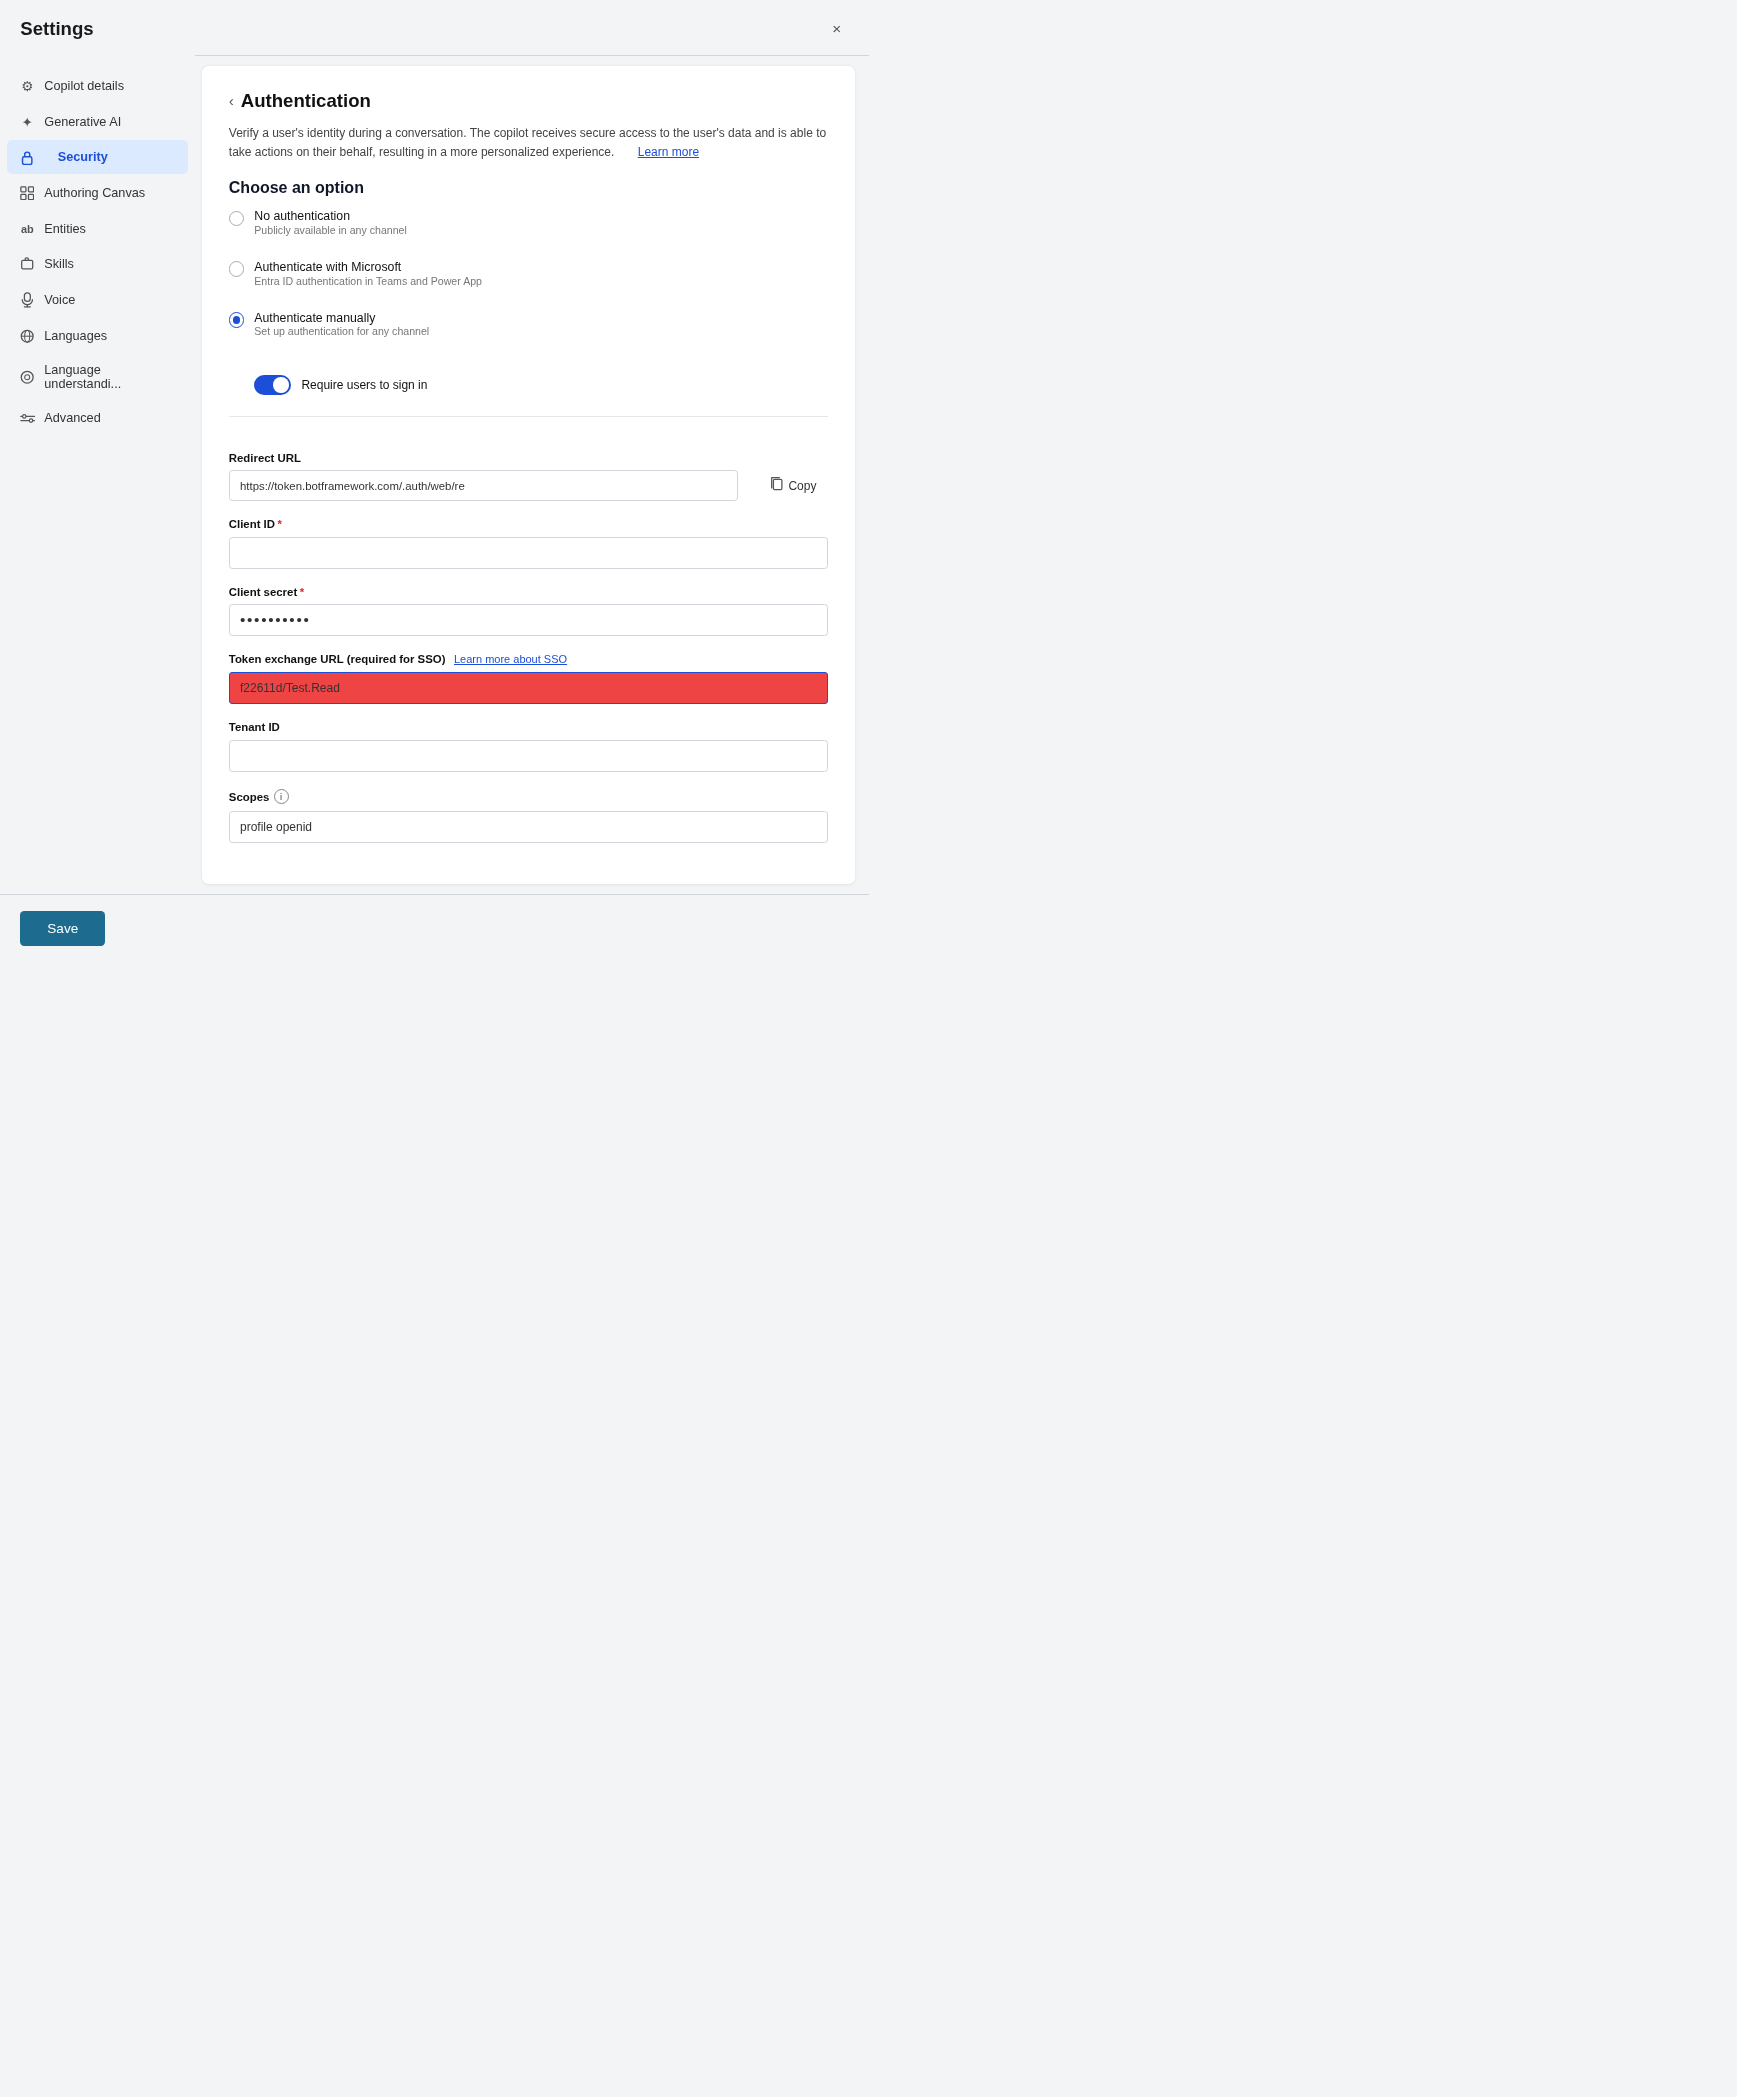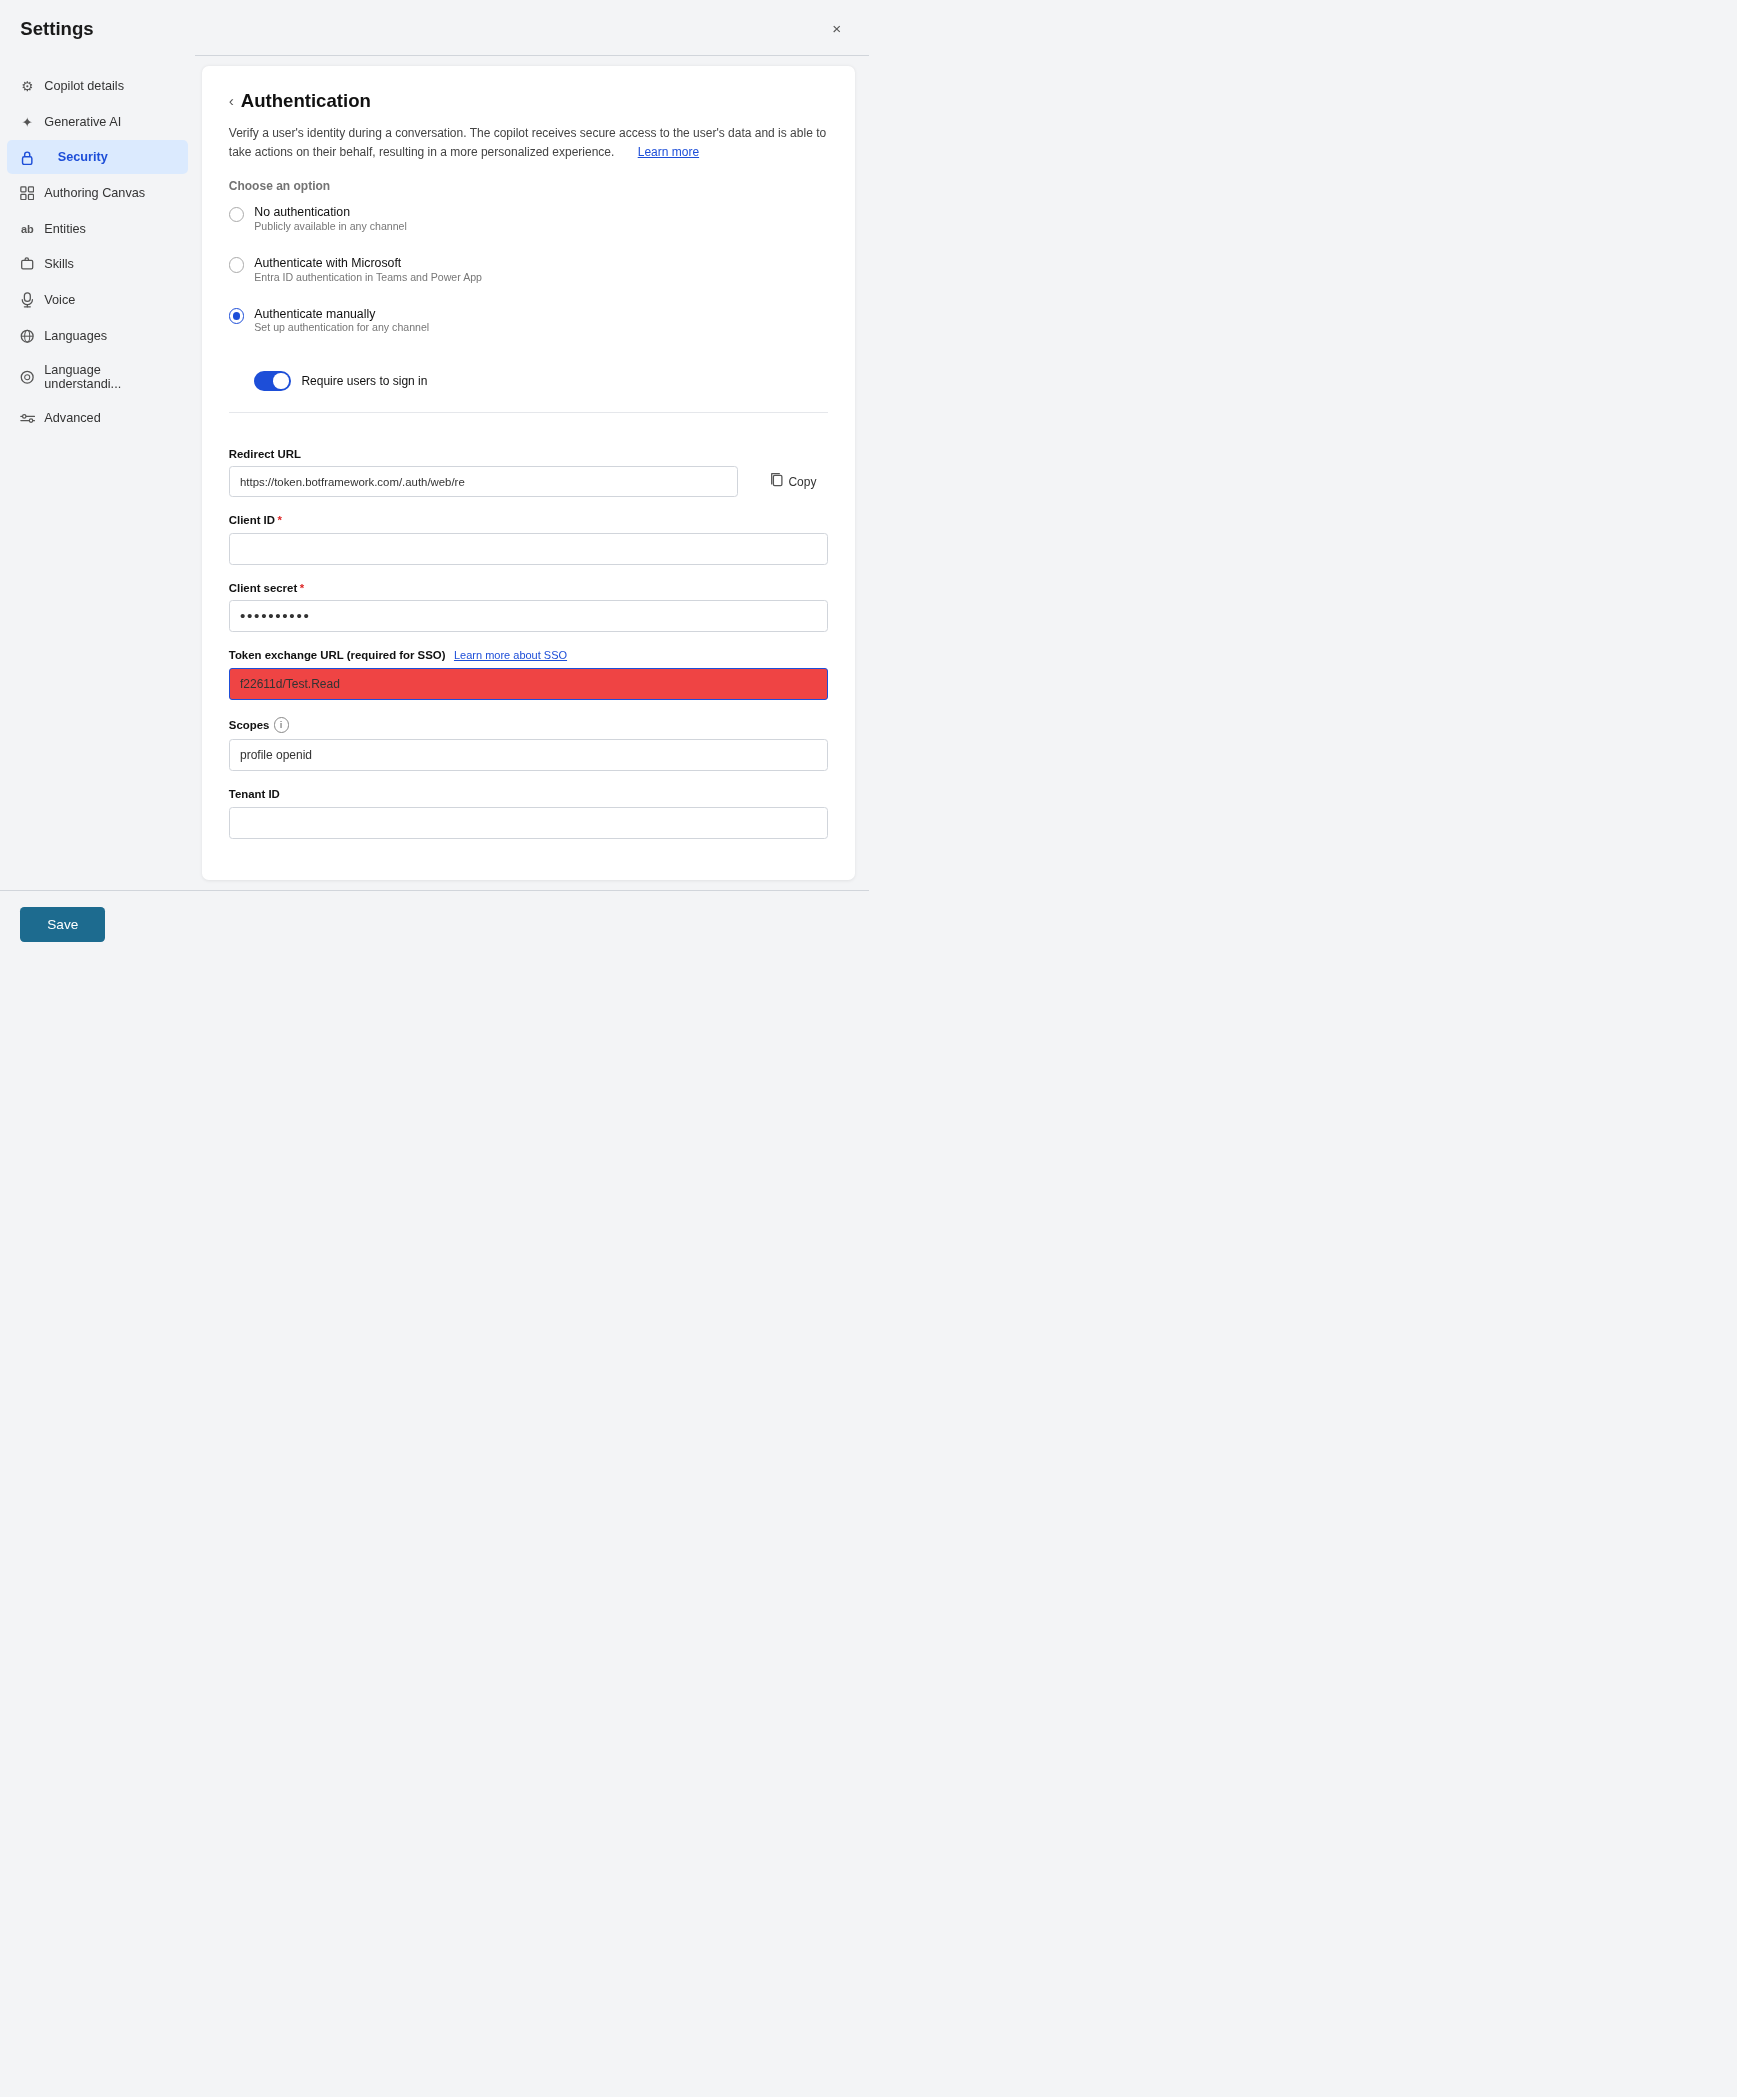--- a/index.html
+++ b/index.html
@@ -117,23 +117,23 @@
       color: #444;
       line-height: 1.6;
       margin-bottom: 17px;
     }
     .panel-description a {
       color: #1d4ed8;
       text-decoration: underline;
       padding-left: 20px;
     }
     .section-label {
-      font-size: 12px;
+      font-size: 16px;
       font-weight: 600;
-      color: #737373;
+      color: #0f172a;
       margin-bottom: 12px;
     }
     .radio-group {
       display: flex;
       flex-direction: column;
       gap: 24px;
       margin-bottom: 18.6px;
     }
     .radio-option {
       display: flex;
@@ -554,34 +554,34 @@
 
         <div class="field-row">
           <div class="token-label-row">
             <span class="field-label" style="margin-bottom:0">Token exchange URL (required for SSO)</span>
             <a href="#" class="learn-more" style="color:#1d4ed8;text-decoration:underline;font-size:11px;margin-left:3.4px;">Learn more about SSO</a>
           </div>
           <input type="text" class="token-input" value="f22611d/Test.Read" style="">
         </div>
 
         <div class="field-row">
+          <div class="field-label">Tenant ID</div>
+          <input type="text" class="text-input" value="" style="">
+        </div>
+
+        <div class="field-row">
           <div class="field-label">
             <span class="scopes-info">
               <span>Scopes</span>
               <span class="info-icon">i</span>
             </span>
           </div>
           <input type="text" class="text-input" value="profile openid" style="">
         </div>
 
-        <div class="field-row">
-          <div class="field-label">Tenant ID</div>
-          <input type="text" class="text-input" value="" style="">
-        </div>
-
       </div>
     </div>
   </div>
 
   <div class="footer-bar">
     <button class="save-btn">Save</button>
   </div>
 </div>
 
 

